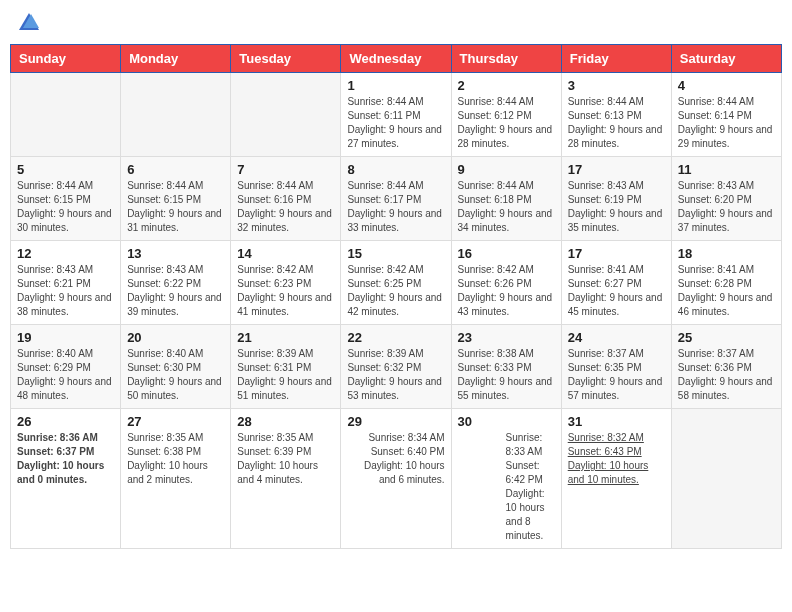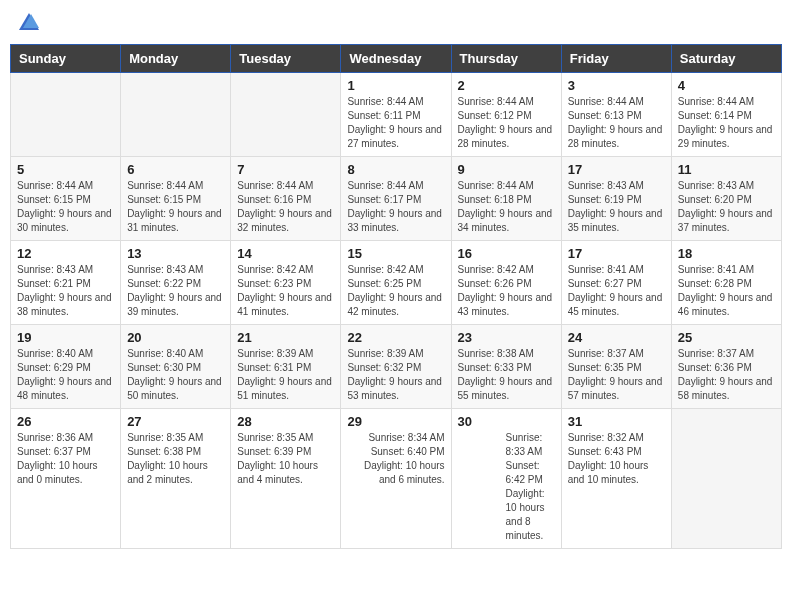--- a/index.html
+++ b/index.html
@@ -49,21 +49,21 @@
     .subtitle {
       font-size: 14px;
       color: #555;
     }
     .calendar {
       width: 100%;
       border-collapse: collapse;
       border: 1px solid #ccc;
     }
     .calendar th {
-      background-color: #404040;
+      background-color: #ef4444;
       color: #fff;
       text-align: left;
       padding: 6px 8px;
       font-size: 13px;
       border: 1px solid #2a5bb0;
     }
     .calendar td {
       vertical-align: top;
       padding: 5px 6px;
       border: 1px solid #ddd;
@@ -286,21 +286,21 @@
         <td>
           <span class="day-number">25</span>
           <div class="day-info" style="white-space: pre-line;">Sunrise: 8:37 AM
 Sunset: 6:36 PM
 Daylight: 9 hours and 58 minutes.</div>
         </td>
       </tr>
       <tr>
         <td>
           <span class="day-number">26</span>
-          <div class="day-info" style="white-space: pre-line;">Sunrise: 8:36 AM
+          <div class="day-info" style="white-space: pre-line; font-weight: bold;">Sunrise: 8:36 AM
 Sunset: 6:37 PM
 Daylight: 10 hours and 0 minutes.</div>
         </td>
         <td>
           <span class="day-number">27</span>
           <div class="day-info" style="white-space: pre-line;">Sunrise: 8:35 AM
 Sunset: 6:38 PM
 Daylight: 10 hours and 2 minutes.</div>
         </td>
         <td>
@@ -316,20 +316,20 @@
 Daylight: 10 hours and 6 minutes.</div>
         </td>
         <td>
           <span class="day-number">30</span>
           <div class="day-info" style="white-space: pre-line; margin-left: 48px;">Sunrise: 8:33 AM
 Sunset: 6:42 PM
 Daylight: 10 hours and 8 minutes.</div>
         </td>
         <td>
           <span class="day-number">31</span>
-          <div class="day-info" style="white-space: pre-line;">Sunrise: 8:32 AM
+          <div class="day-info" style="white-space: pre-line; text-decoration: underline;">Sunrise: 8:32 AM
 Sunset: 6:43 PM
 Daylight: 10 hours and 10 minutes.</div>
         </td>
         <td class="empty-cell"></td>
       </tr>
     </tbody>
 </table>
 
 </body></html>

